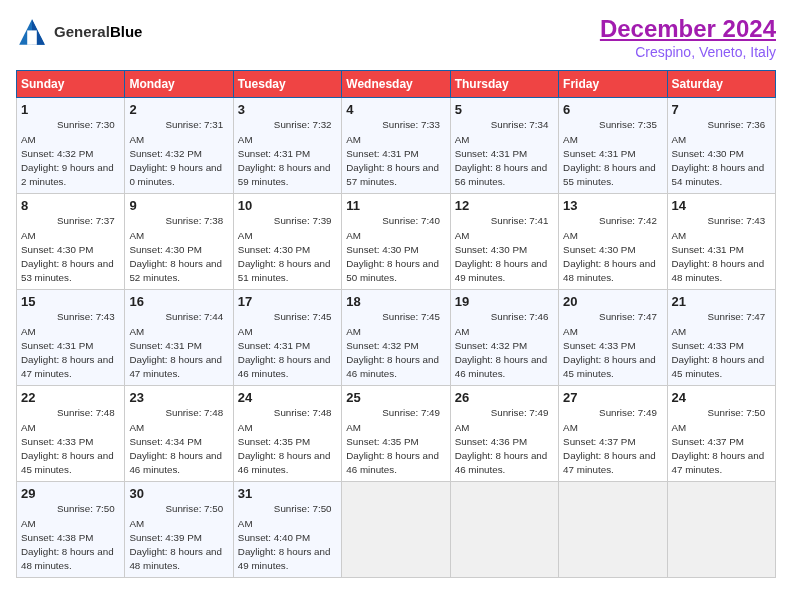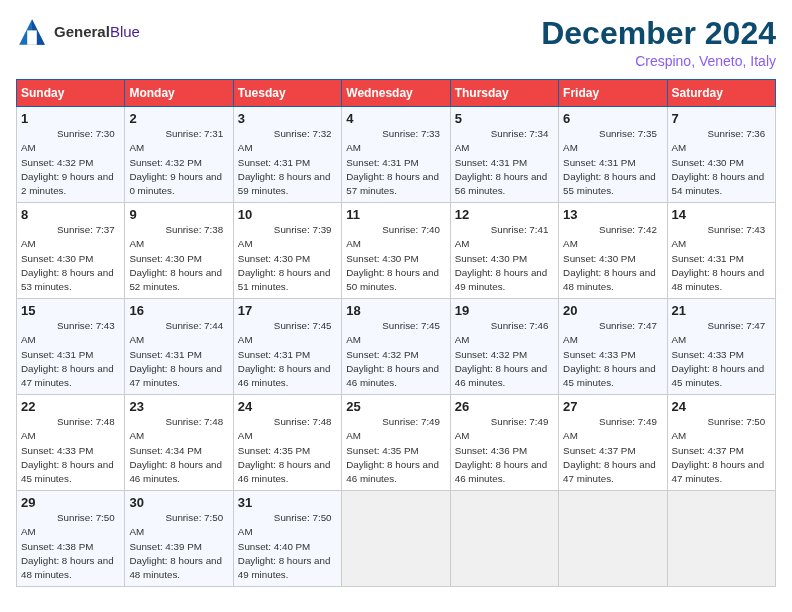--- a/index.html
+++ b/index.html
@@ -32,35 +32,36 @@
       flex-direction: row;
       line-height: 1.1;
     }
     .logo-general {
       font-size: 15px;
       font-weight: bold;
       color: #333;
     }
     .logo-blue {
       font-size: 15px;
-      font-weight: normal;
-      color: #4c1d95;
+      font-weight: bold;
+      color: #000000;
     }
     .logo-icon {
       width: 32px;
       height: 32px;
     }
     .title-block {
       text-align: right;
     }
     .cal-title {
-      font-size: 32px;
-      font-weight: bold;
-      color: #0c4a6e;
+      font-size: 24px;
+      font-weight: bold;
+      color: #a21caf;
       line-height: 1.1;
+      text-decoration: underline;
     }
     .cal-subtitle {
       font-size: 14px;
       color: #8b5cf6;
       margin-top: 2px;
     }
     .calendar {
       width: 100%;
       border-collapse: collapse;
       font-size: 10.5px;

